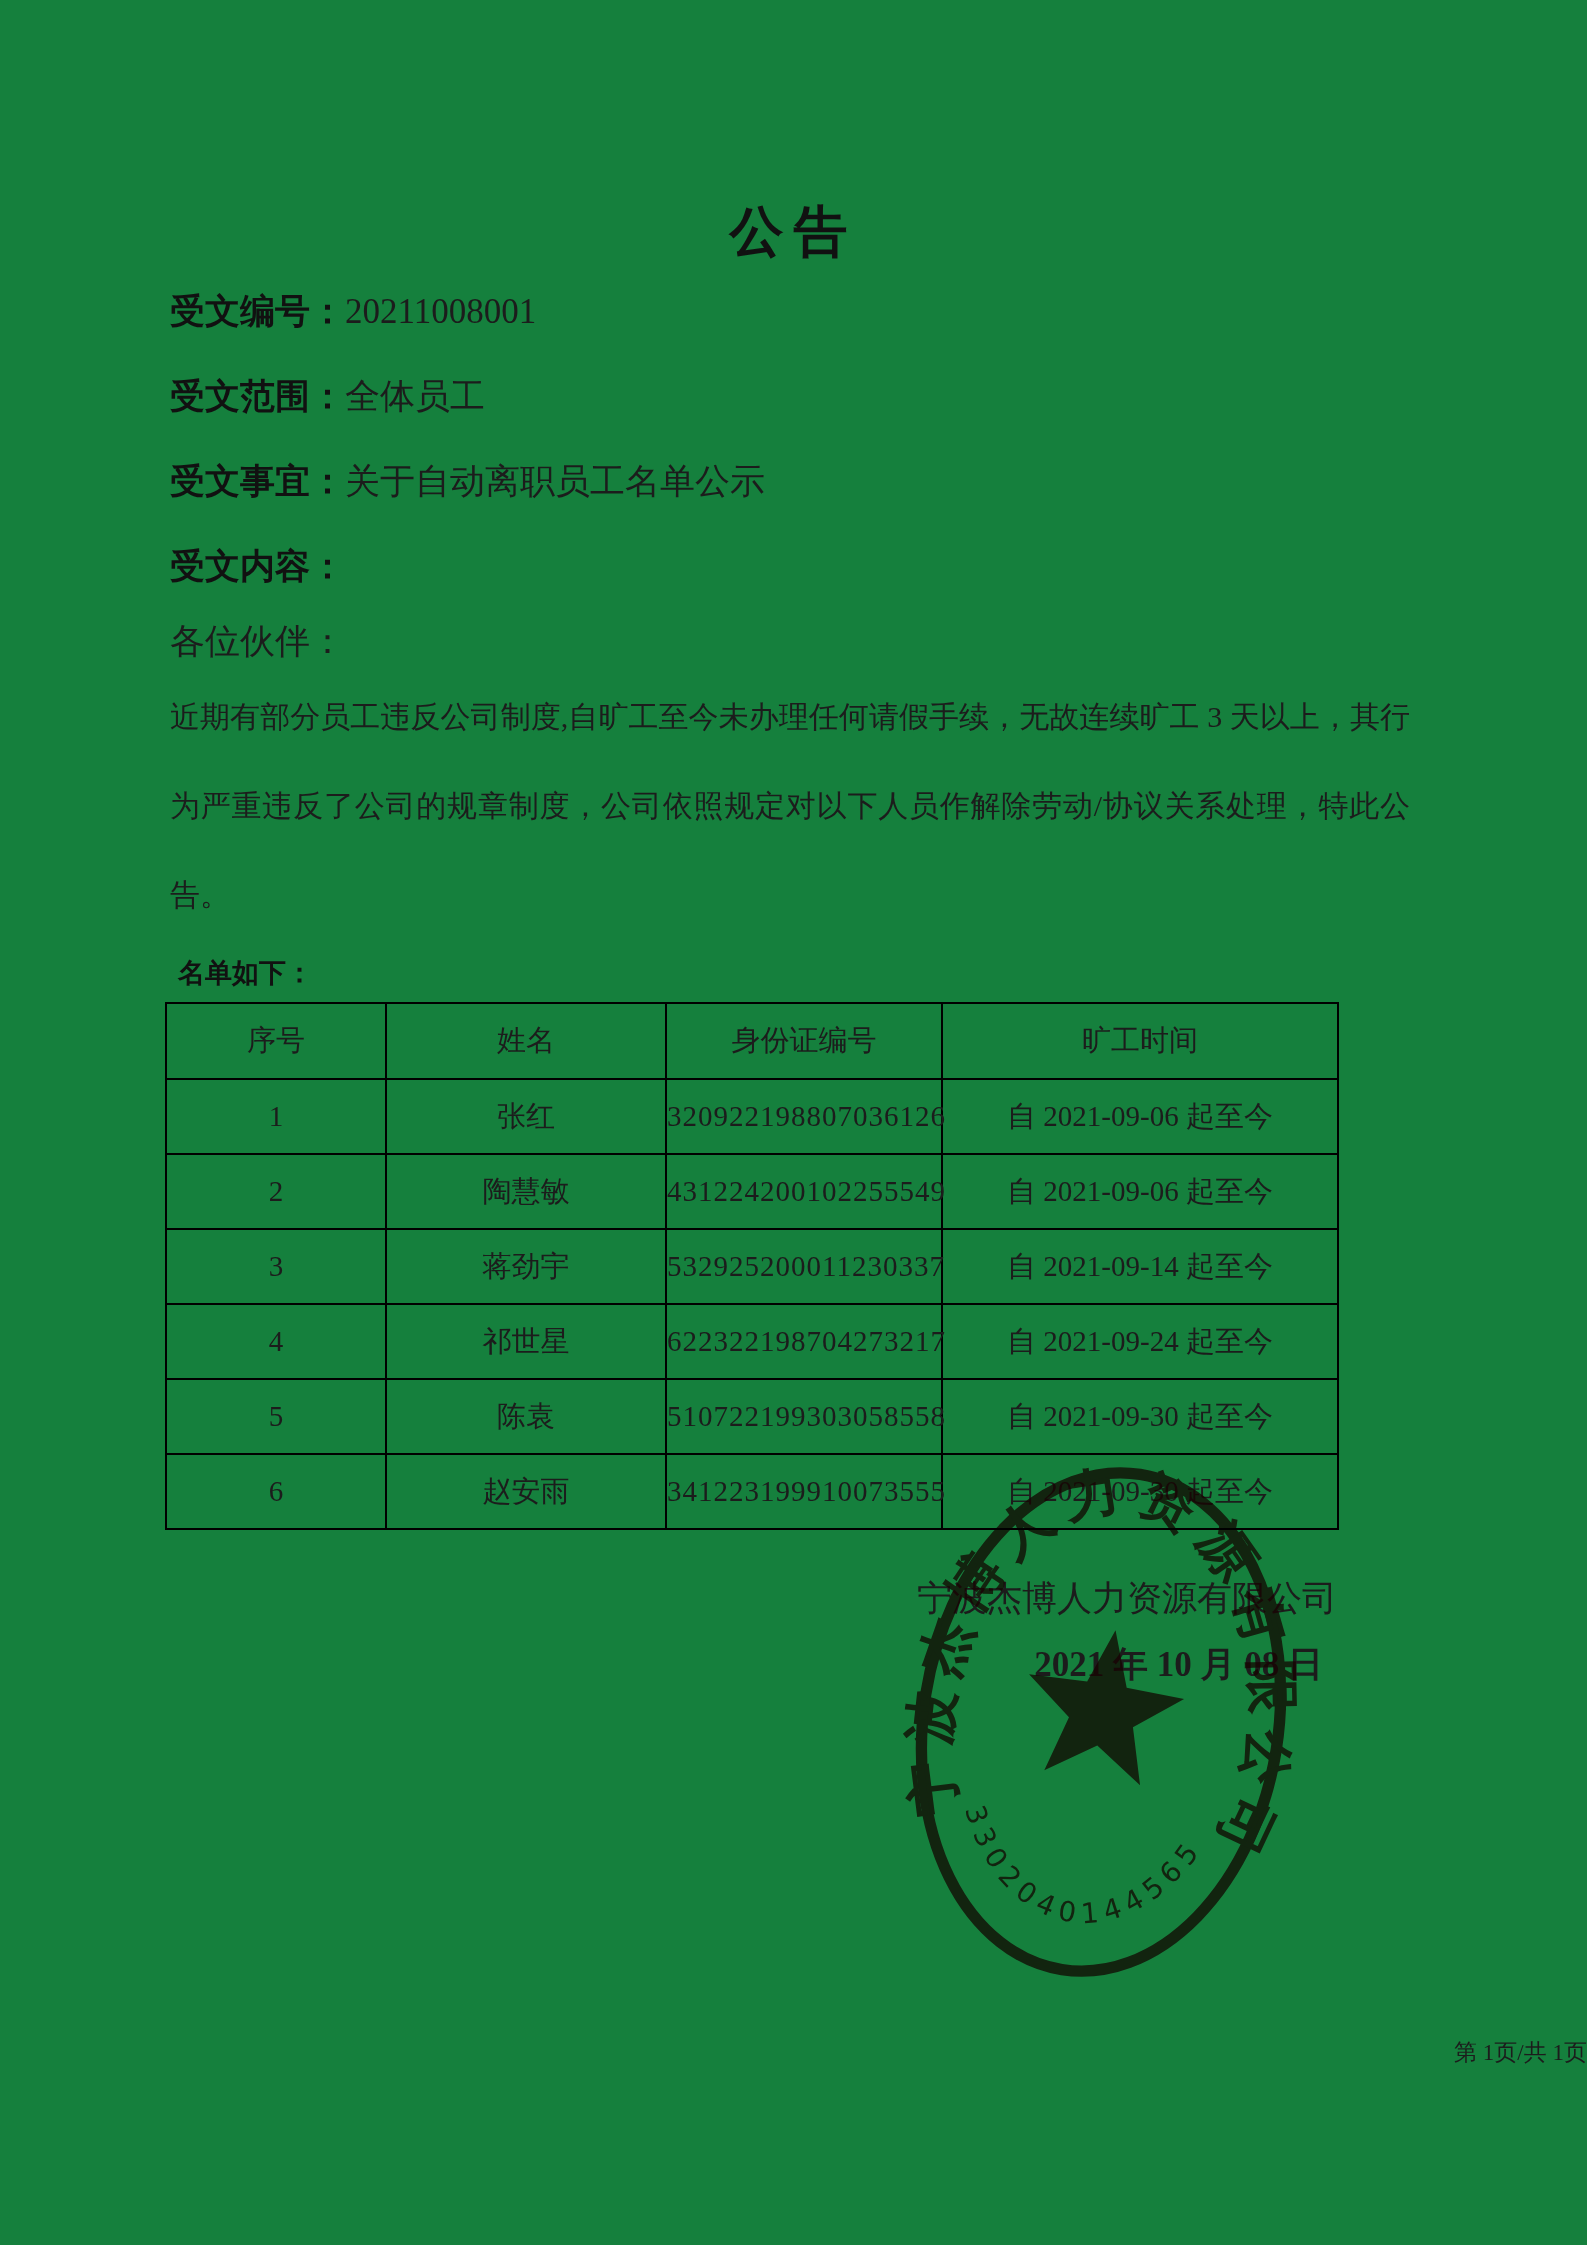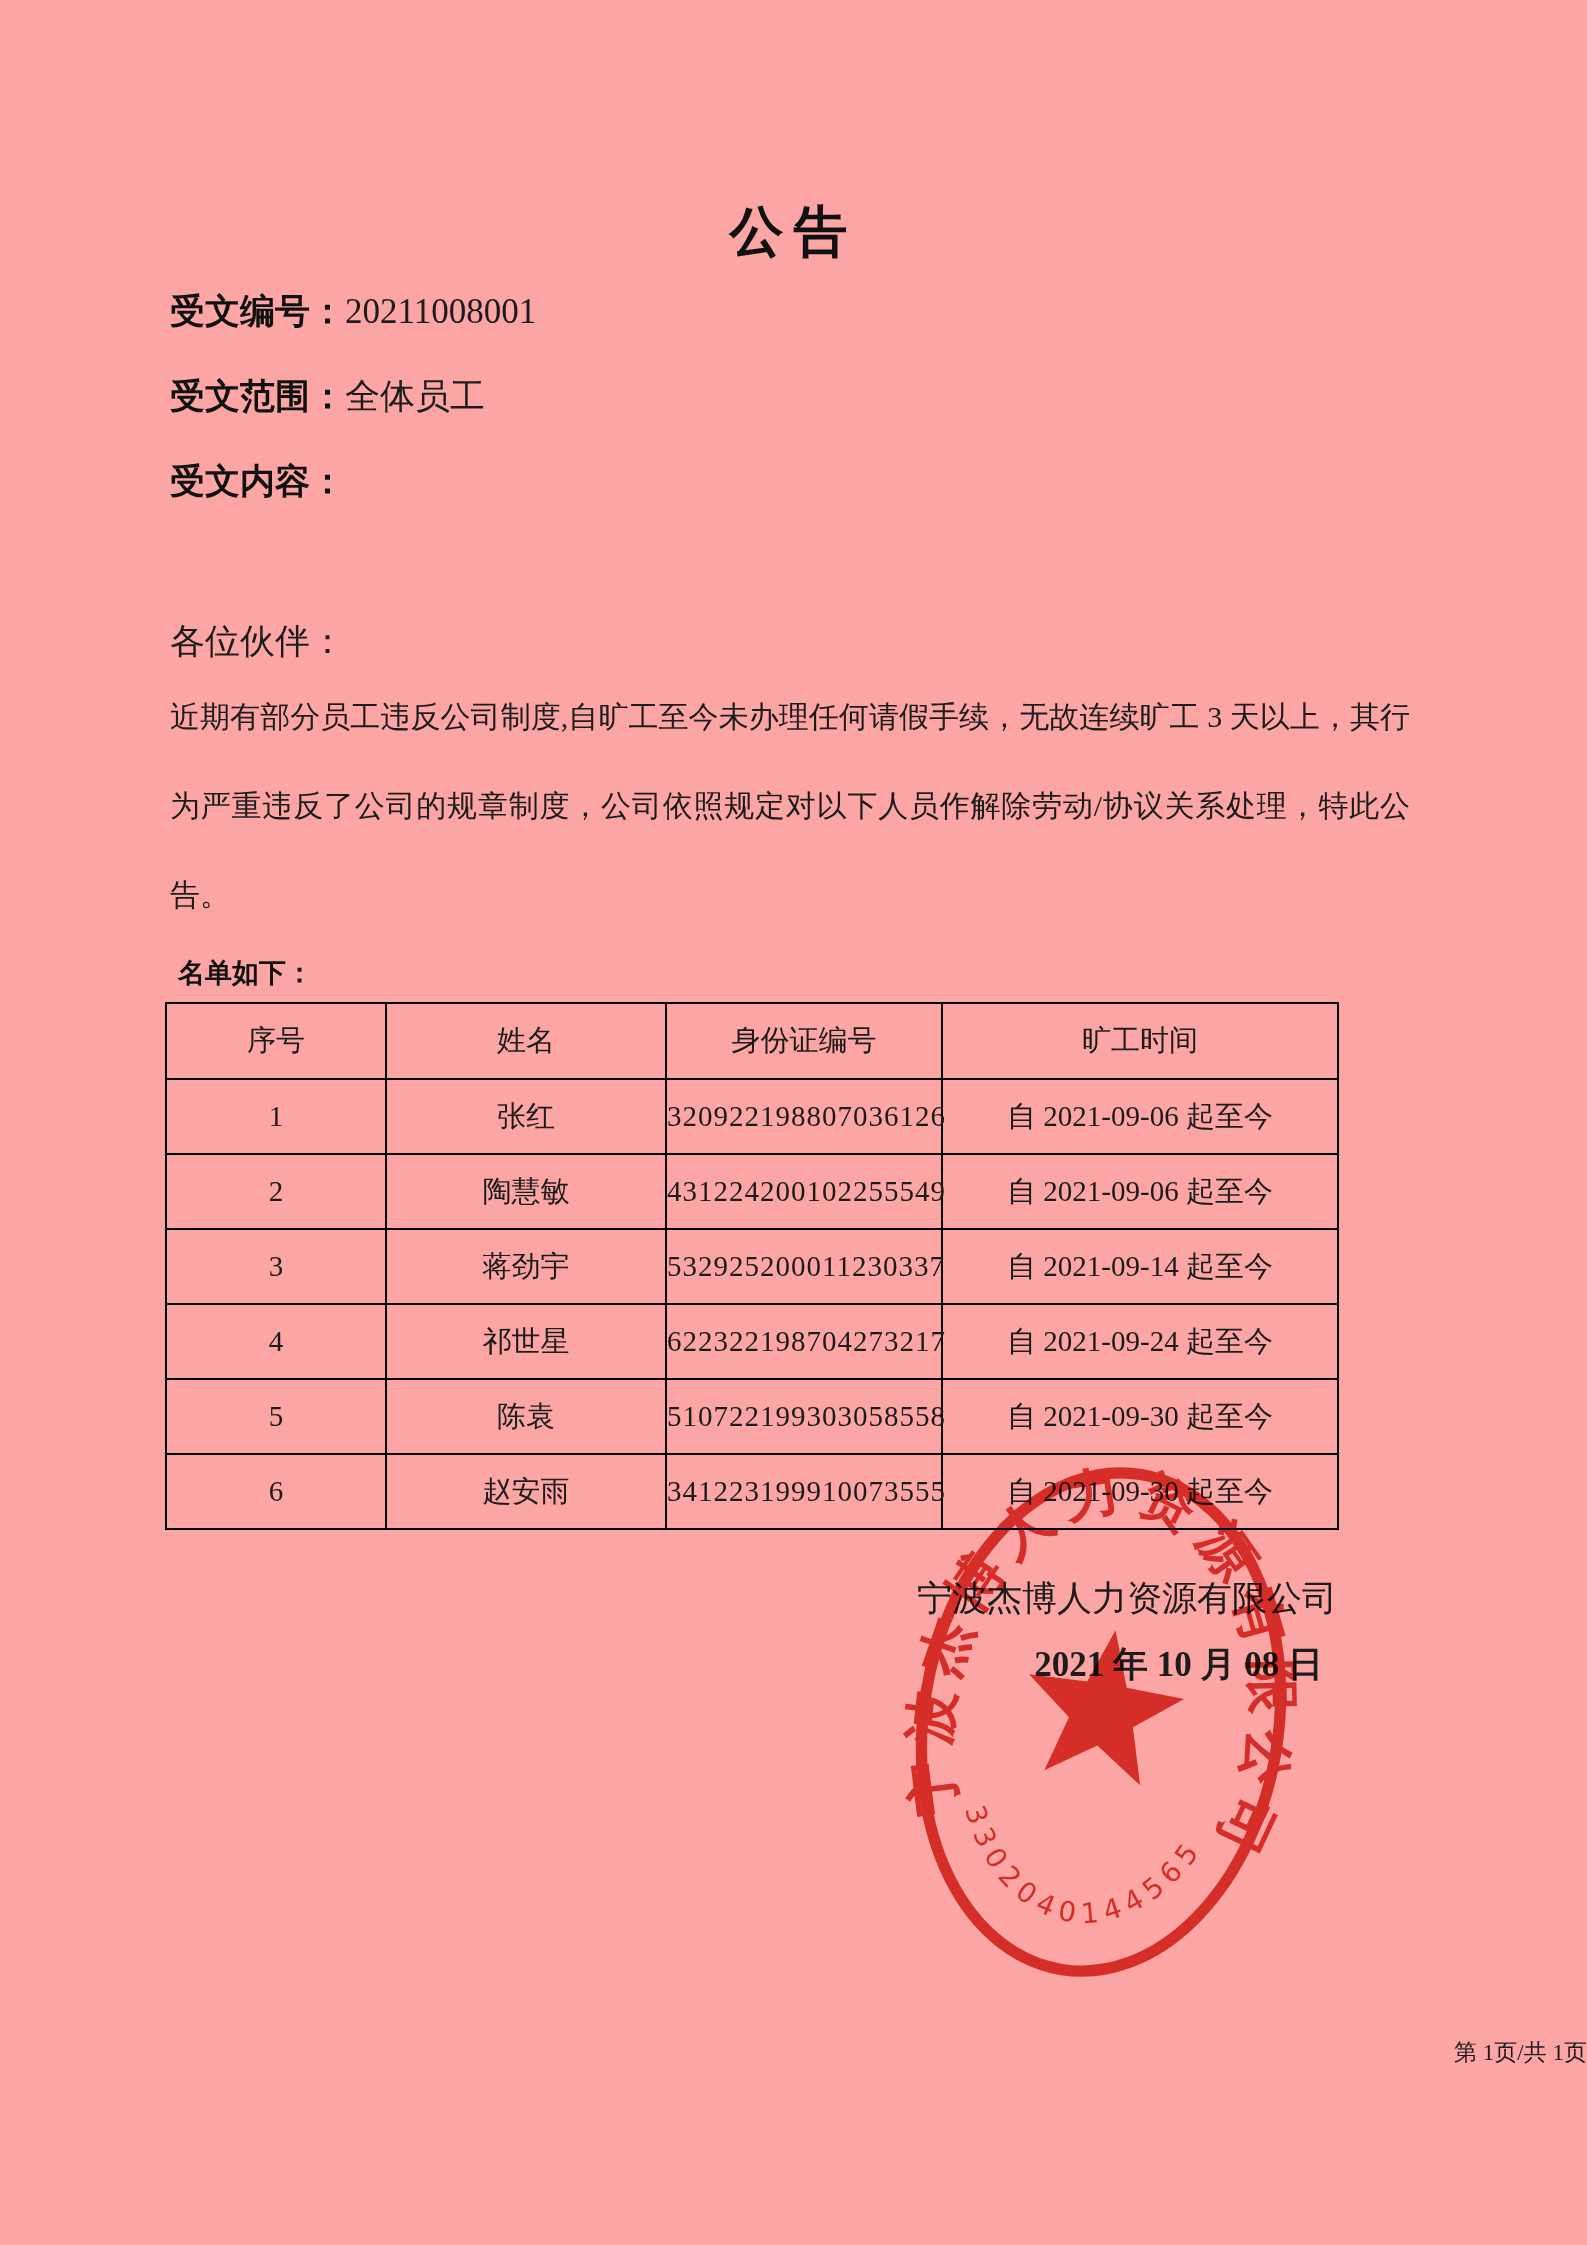--- a/index.html
+++ b/index.html
@@ -3,21 +3,21 @@
 <meta charset="utf-8">
 <style>
   :root { --stamp-color:#d5392e; --ink:#111; }
   * { box-sizing: border-box; }
   html,body { margin:0; padding:0; background:#fff; }
   .page {
     position: relative;
     width: 1587px;
     height: 2245px;
     margin: 0 auto;
-    background: #fca5a5;
+    background: #15803d;
     font-family: "Liberation Serif", "DejaVu Serif", serif;
     color: var(--ink);
     overflow: hidden;
   }
   .title {
     position: absolute;
     top: 196px; left: 0;
     width: 100%;
     text-align: center;
     font-size: 54px;
@@ -92,20 +92,23 @@
 <div class="page">
 
   <h1 class="title">公告</h1>
 
   <div class="meta">
     <div class="meta-row">
       <span class="label">受文编号：</span><span class="value">20211008001</span>
     </div>
     <div class="meta-row">
       <span class="label">受文范围：</span><span class="value">全体员工</span>
+    </div>
+    <div class="meta-row">
+      <span class="label">受文事宜：</span><span class="value">关于自动离职员工名单公示</span>
     </div>
     <div class="meta-row">
       <span class="label">受文内容：</span><span class="value"></span>
     </div>
   </div>
 
   <p class="salutation">各位伙伴：</p>
 
   <p class="paragraph">近期有部分员工违反公司制度,自旷工至今未办理任何请假手续，无故连续旷工 3 天以上，其行为严重违反了公司的规章制度，公司依照规定对以下人员作解除劳动/协议关系处理，特此公告。</p>
 

